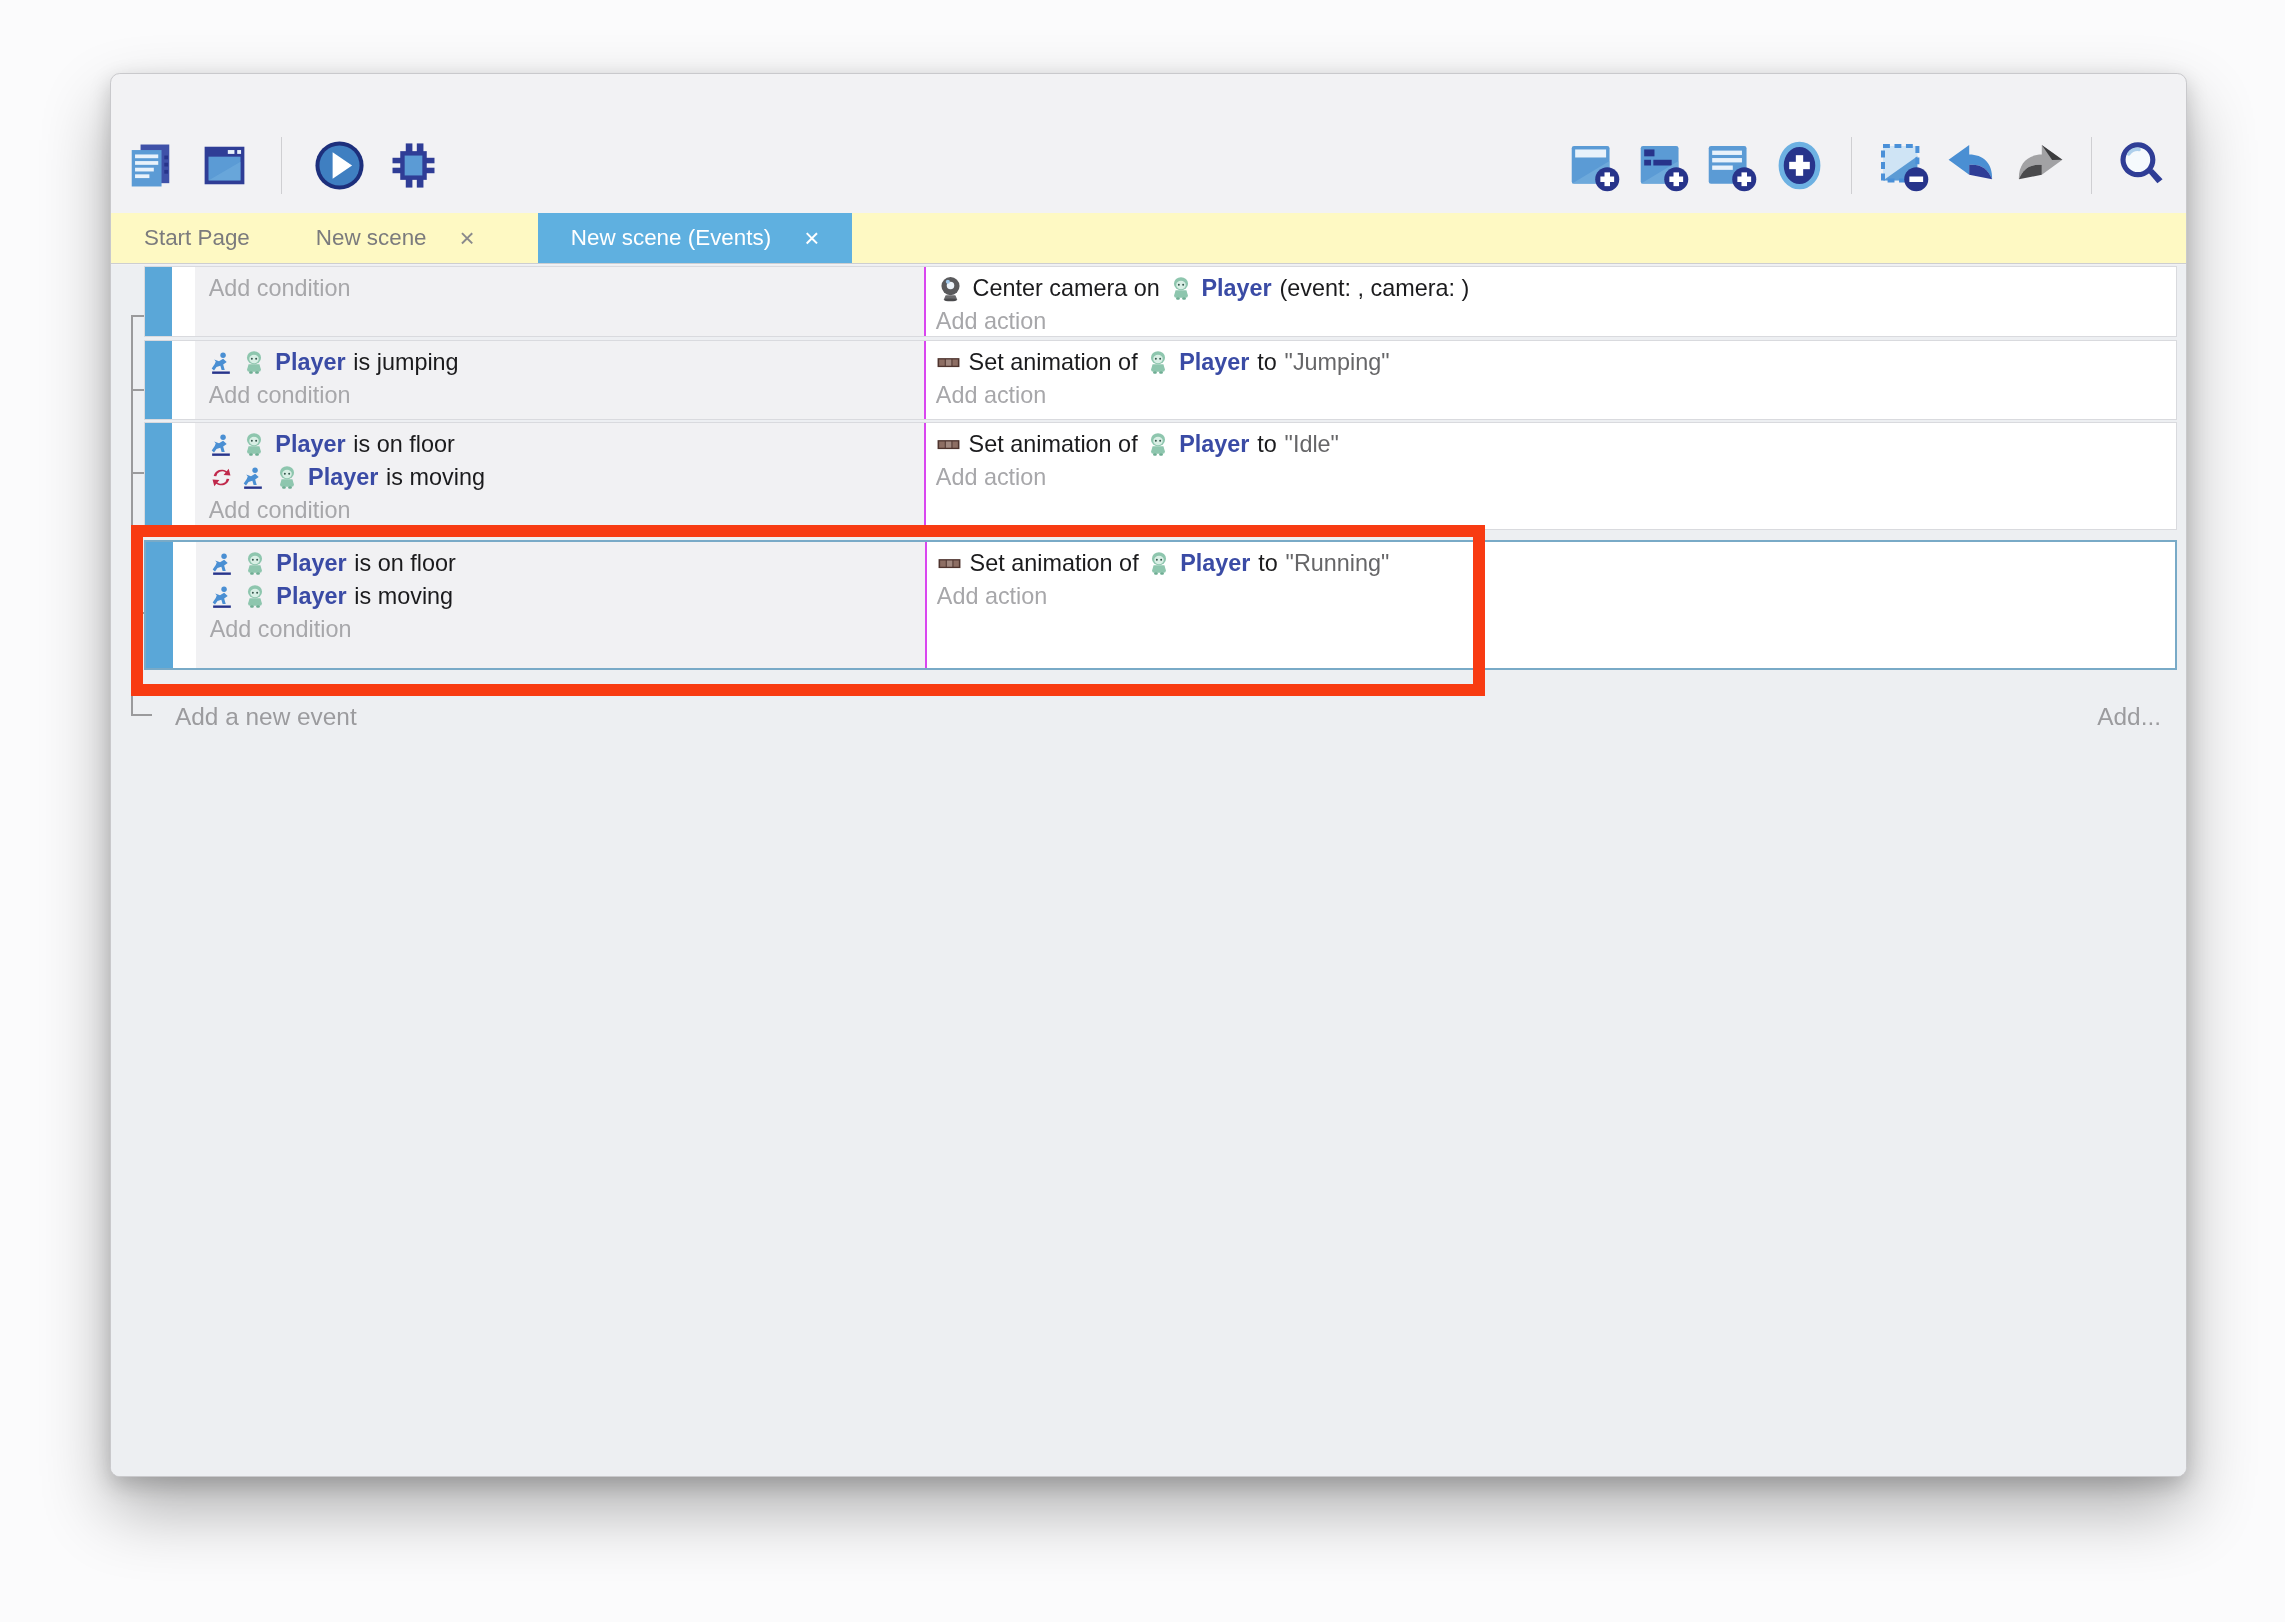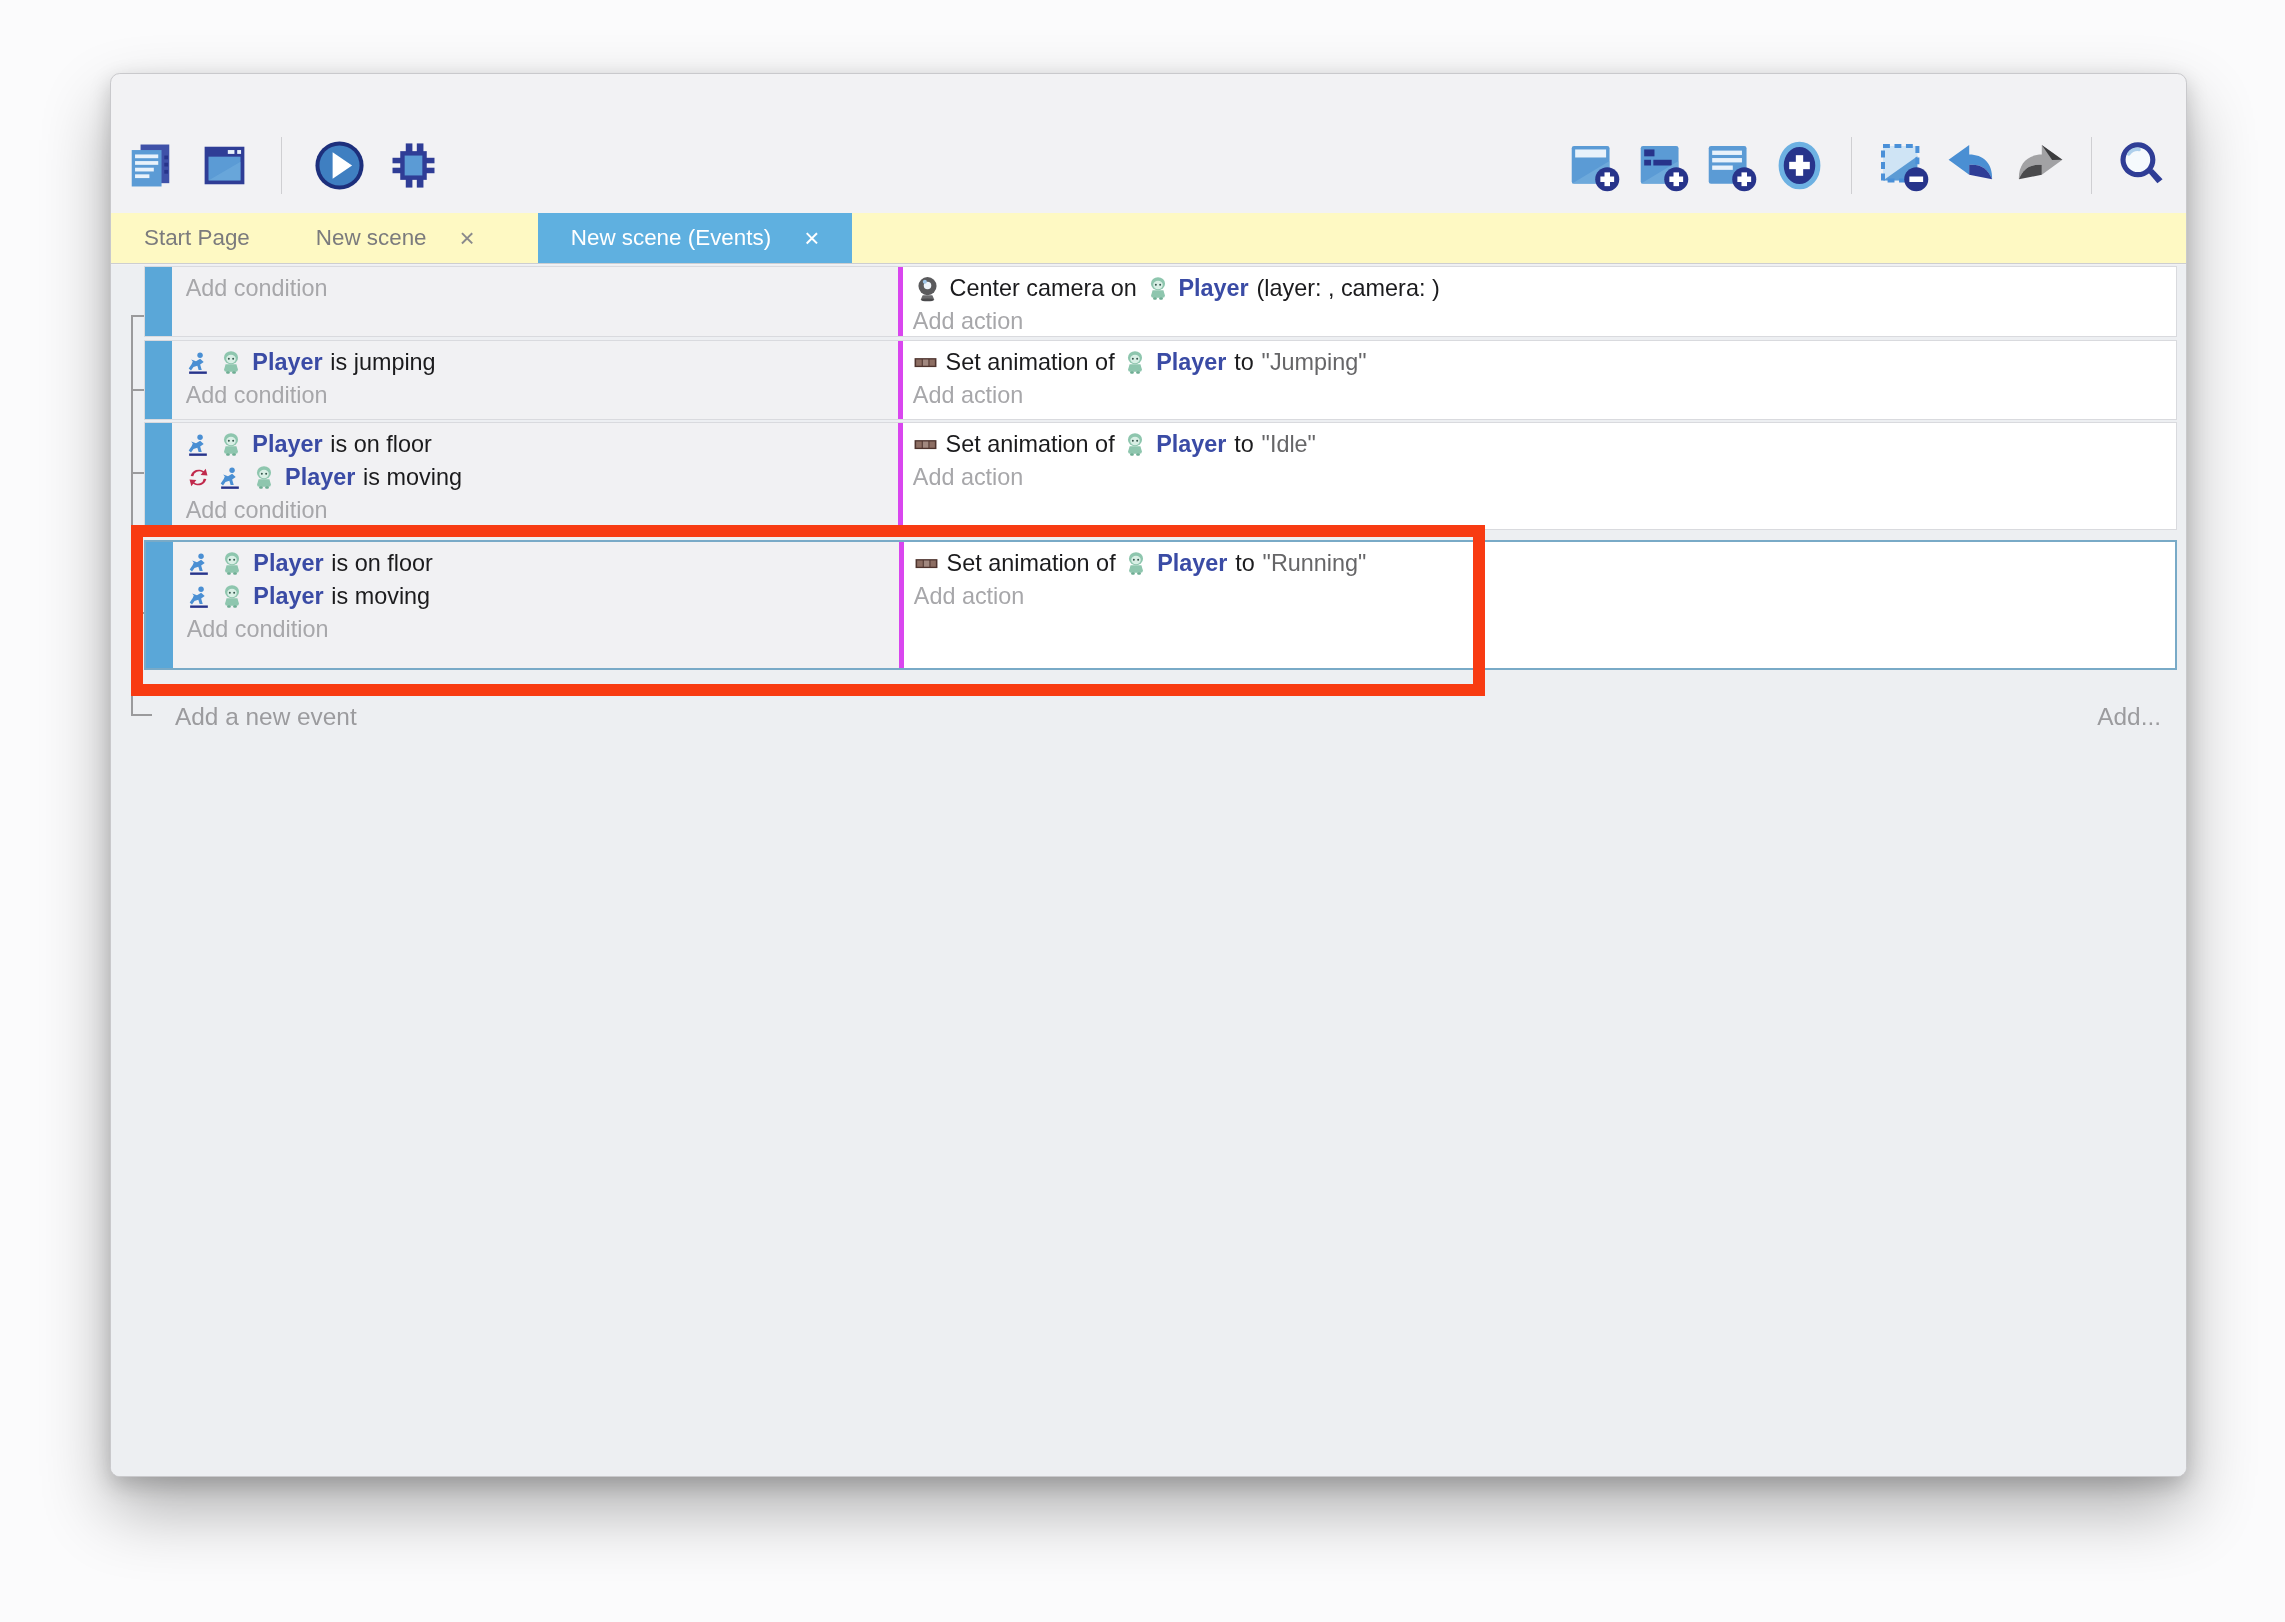--- a/index.html
+++ b/index.html
@@ -40,22 +40,22 @@
 
   
   .events{position:absolute;left:0;top:191px;right:0;bottom:0;background:#edeff2;}
 
   .tree-line{position:absolute;background:#9a9a9c;}
 
   .event-row{position:absolute;left:33px;width:2033px;display:flex;
     background:#ffffff;border:1px solid #d9dade;}
   .event-row.selected{border:2px solid #79aac7;}
   .event-bar{width:27px;background:#5aa7d8;flex:0 0 27px;}
-  .cond-cell{width:731px;flex:0 0 731px;background:#f1f1f3;border-right:5px solid #d946ef;
-    padding:4.9px 0 0 13.7px;overflow:hidden;}
+  .cond-cell{width:731px;flex:0 0 731px;background:#f1f1f3;border-right:2px solid #d946ef;
+    padding:4.9px 0 0 13.7px;overflow:hidden;margin-left:23px;}
   .act-cell{flex:1;background:#ffffff;padding:4.9px 0 0 9.8px;overflow:hidden;}
   .line{height:33px;display:flex;align-items:center;gap:7.8px;white-space:nowrap;
     font-size:23.4px;color:#1b1b1d;}
   .line .obj{font-weight:bold;color:#3a4ba5;}
   .line .str{color:#666668;}
   .line.placeholder{color:#a7a7aa;}
   .ic{display:inline-flex;align-items:center;flex:0 0 auto;}
 
   .add-new-event{position:absolute;left:64px;top:438px;font-size:24.4px;color:#9b9b9e;}
   .add-more{position:absolute;right:25px;top:438px;font-size:24.4px;color:#9b9b9e;}
@@ -264,21 +264,21 @@
                 <ellipse cx="12" cy="8" rx="6.5" ry="6" fill="#8ec6ae"></ellipse>
                 <ellipse cx="12" cy="9.3" rx="4.4" ry="3.9" fill="#d9efe5"></ellipse>
                 <circle cx="10" cy="9" r=".9" fill="#33544a"></circle>
                 <circle cx="14" cy="9" r=".9" fill="#33544a"></circle>
                 <path d="M7 14h10l1.4 5a2 2 0 0 1-2 2H7.6a2 2 0 0 1-2-2z" fill="#8ec6ae"></path>
                 <rect x="7.5" y="20.6" width="3.4" height="2.2" rx="1.1" fill="#6fae94"></rect>
                 <rect x="13.1" y="20.6" width="3.4" height="2.2" rx="1.1" fill="#6fae94"></rect>
               </svg>
             </span>
           <span class="obj">Player</span>
-          <span>(layer: , camera: )</span>
+          <span>(event: , camera: )</span>
         </div>
         <div class="line placeholder">Add action</div>
       </div>
     </div>
 
     <div class="event-row" style="top:75px;height:80px;">
       <div class="event-bar"></div>
       <div class="cond-cell">
         <div class="line">
           <span class="ic">

